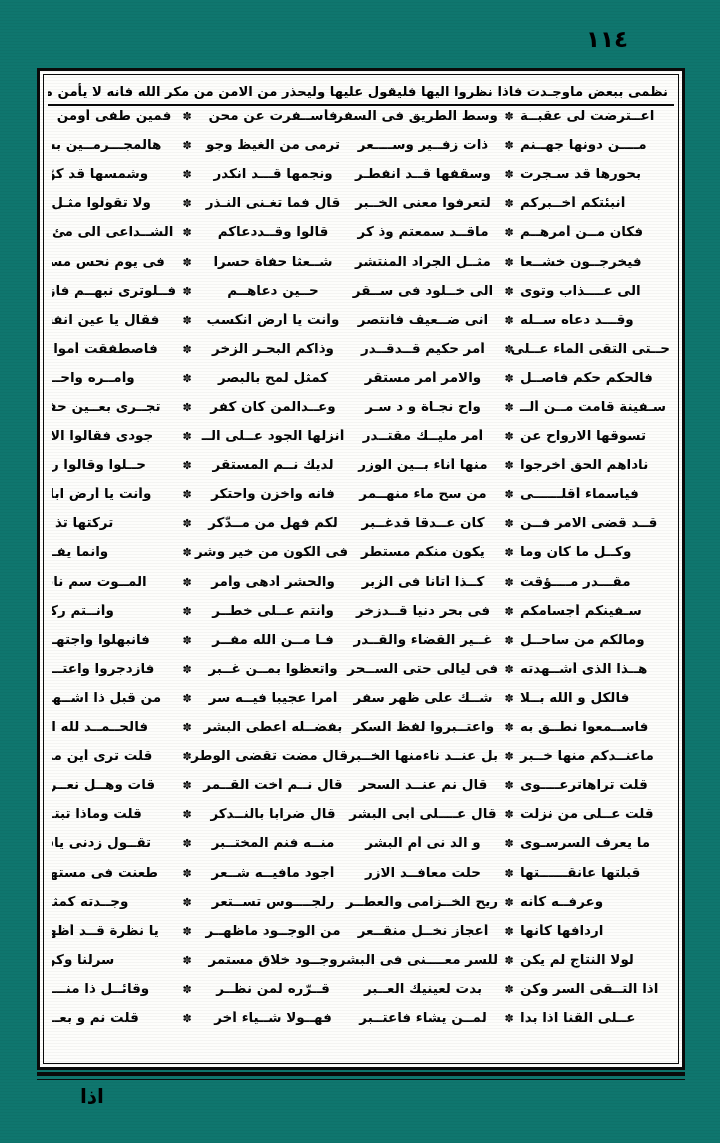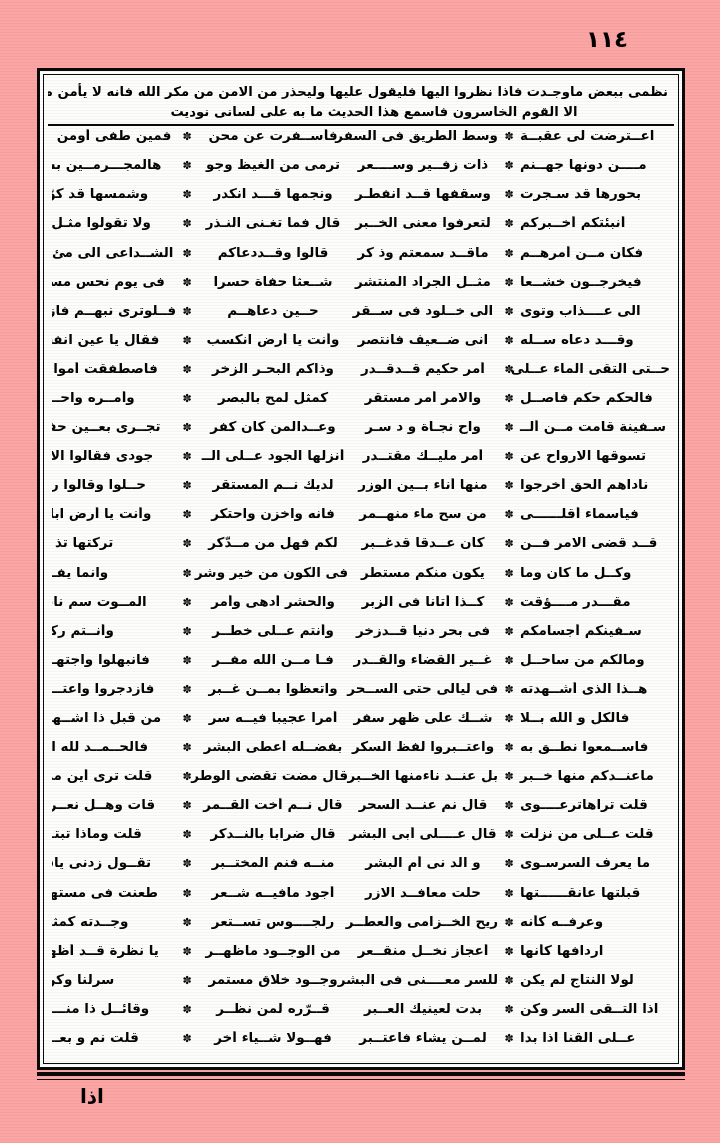--- a/index.html
+++ b/index.html
@@ -12,21 +12,21 @@
     width: 720px;
     height: 1143px;
     font-family: "DejaVu Sans", sans-serif;
     overflow: hidden;
     position: relative;
   }
 
   .page {
     position: absolute;
     inset: 0;
-    background: #fca5a5;
+    background: #0f766e;
   }
 
   
   .folio {
     position: absolute;
     top: 26px;
     right: 92px;
     font-size: 23px;
     font-weight: bold;
     color: #000;
@@ -154,21 +154,20 @@
 
 <div class="page">
 
   <div class="folio">١١٤</div>
 
   <div class="frame">
     <div class="frame-inner">
 
       <div class="header-block">
         <div class="header-line l1">نظمى ببعض ماوجـدت  فاذا نظروا اليها  فليقول عليها  وليحذر من الامن من مكر الله فانه لا يأمن مكر الله</div>
-        <div class="header-line l2">الا القوم الخاسرون  فاسمع هذا الحديث  ما به على لسانى نودیت</div>
       </div>
 
       <div class="verse-body">
           <div class="verse-row">
             <span class="hemi col-a">اعــترضت لى عقبــة</span>
             <span class="hemi star">✽</span>
             <span class="hemi col-b">وسط الطريق فى السفر</span>
             <span class="gutter"></span>
             <span class="hemi col-c">فأســفرت عن محن</span>
             <span class="hemi star">✽</span>

